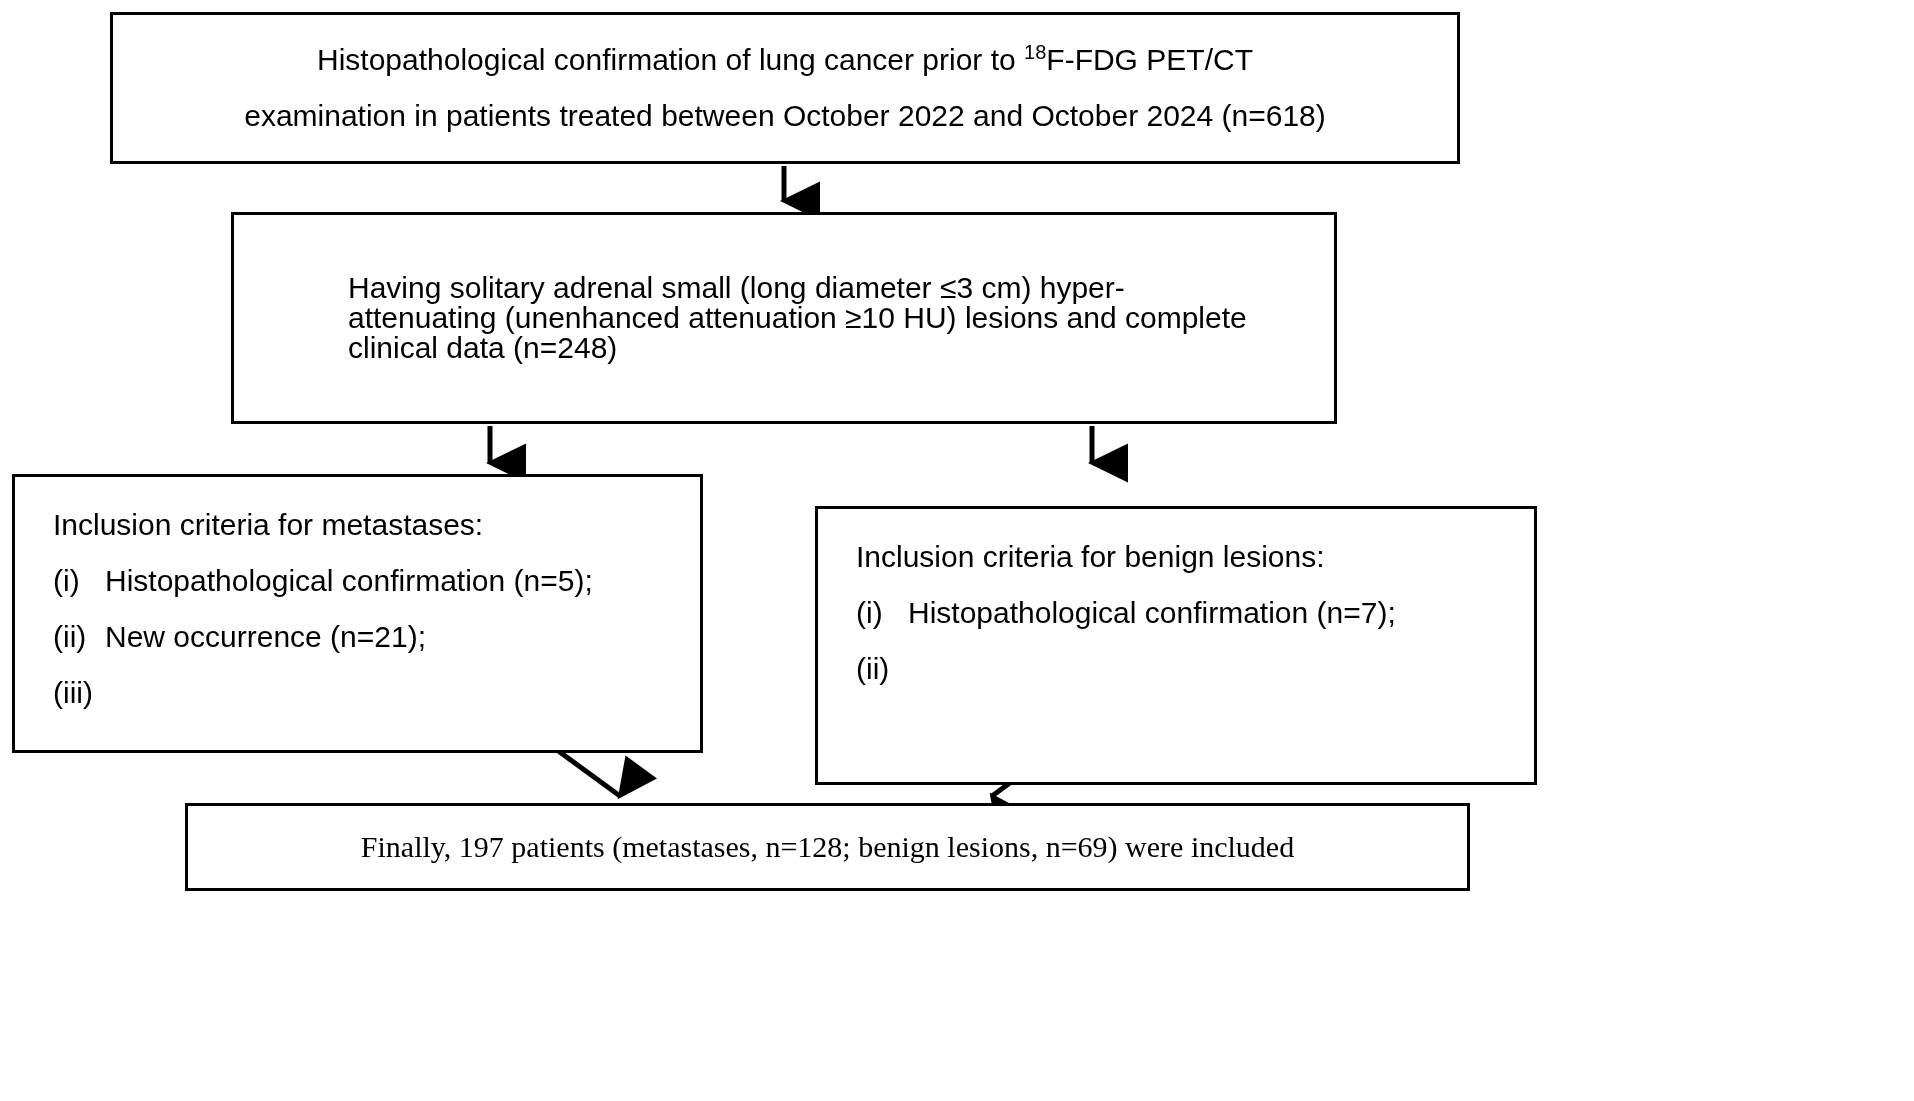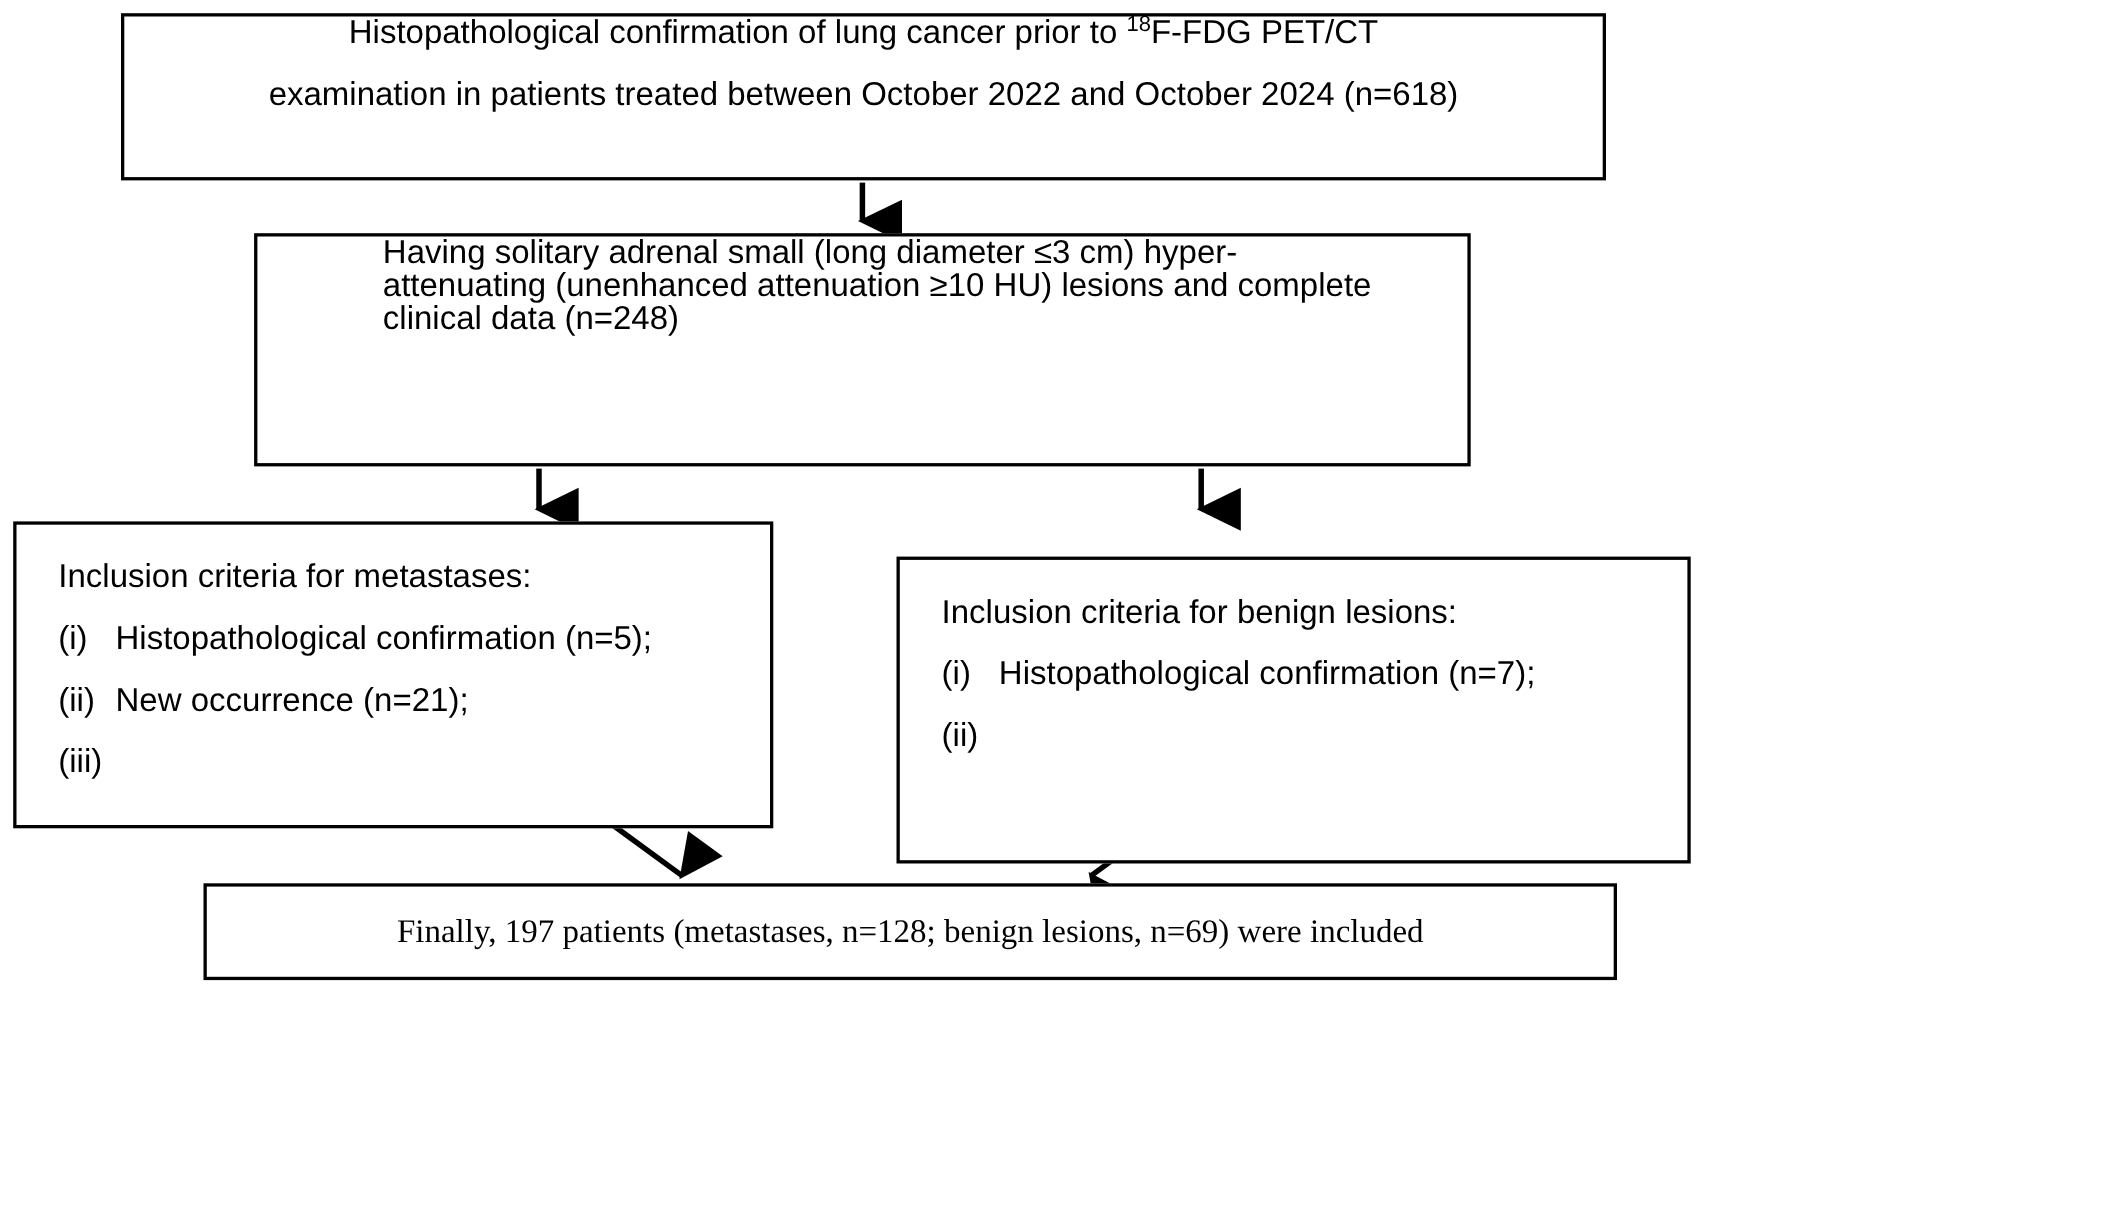--- a/index.html
+++ b/index.html
@@ -26,20 +26,21 @@
     position: absolute;
     box-sizing: border-box;
     border: 3px solid #000000;
     background: #ffffff;
   }
   .box-inner {
     position: absolute;
     left: 0; right: 0; top: 0; bottom: 0;
     display: flex;
     flex-direction: column;
+    justify-content: center;
   }
 
   .line {
     font-size: 30px;
     line-height: 1.0;
     white-space: nowrap;
   }
 
   
   .centered .line { text-align: center; }

